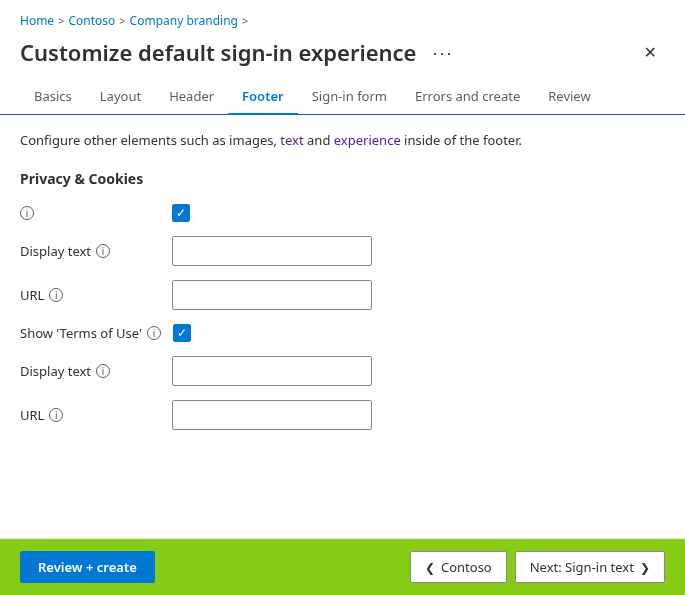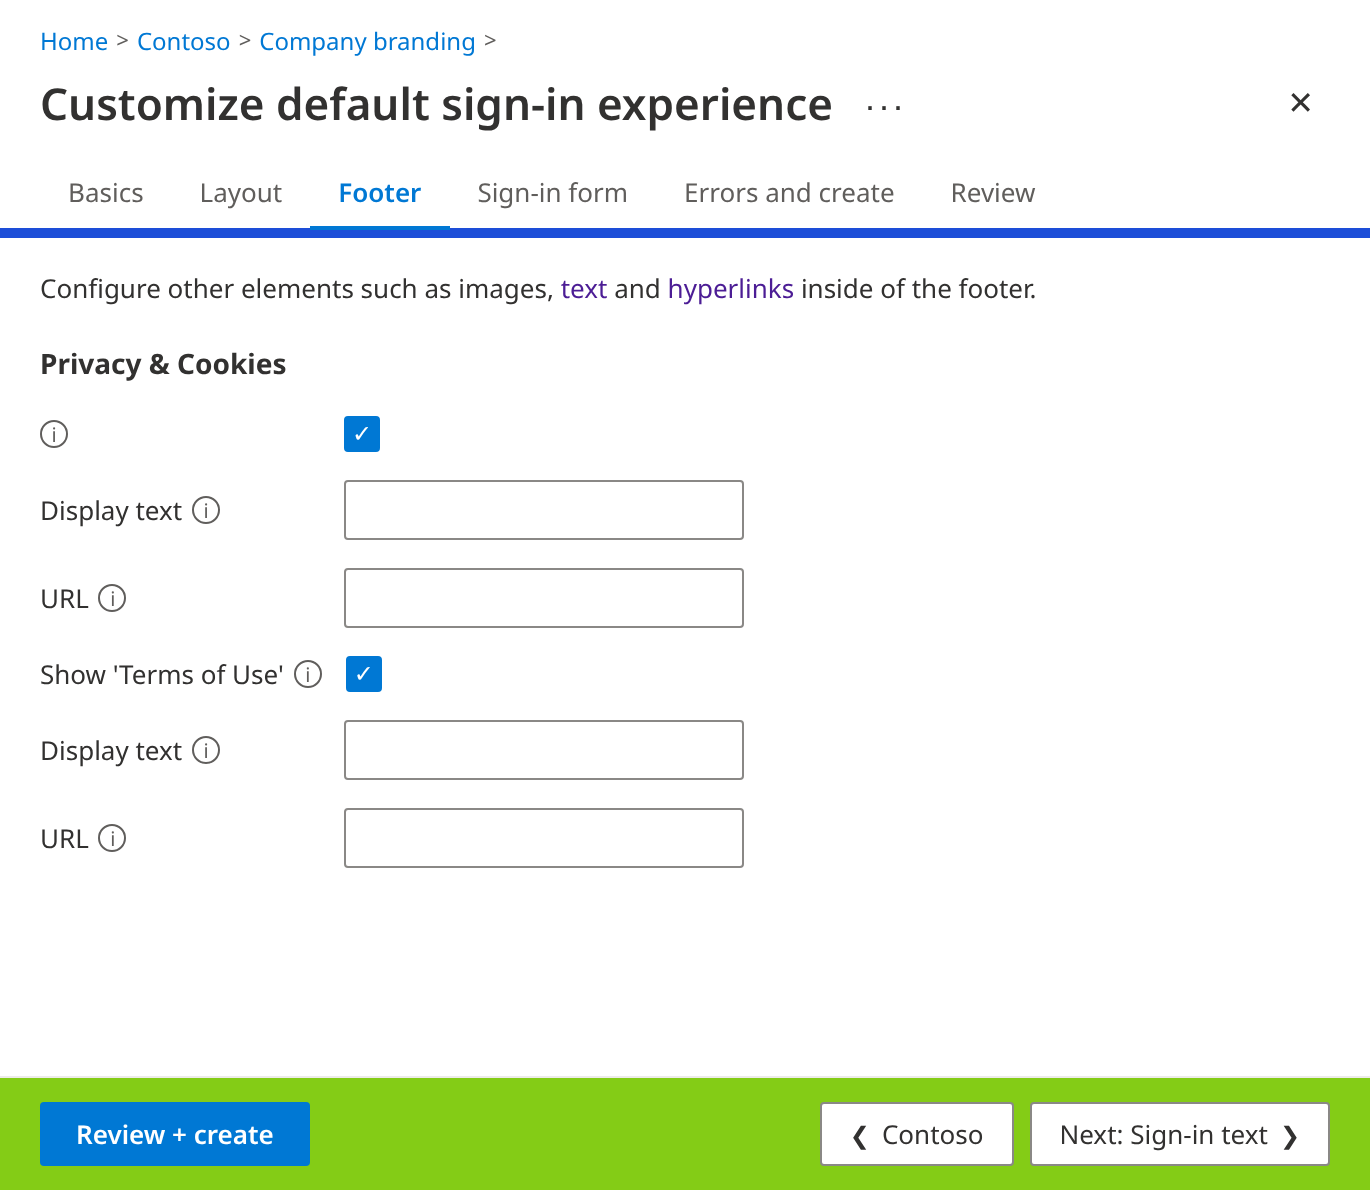--- a/index.html
+++ b/index.html
@@ -63,21 +63,21 @@
       background: none;
       padding: 4px 8px;
       border-radius: 2px;
     }
 
     
     .tabs {
       display: flex;
       align-items: flex-start;
       padding: 0 20px;
-      border-bottom: 5px solid #1d4ed8;
+      border-bottom: 1px solid #1d4ed8;
       gap: 0;
     }
     .tab {
       padding: 8px 14px;
       font-size: 13px;
       color: #605e5c;
       cursor: pointer;
       border-bottom: 2px solid transparent;
       margin-bottom: -1px;
       white-space: nowrap;
@@ -233,30 +233,31 @@
     <div style="display:flex;align-items:flex-start;gap:10px;">
       <span class="page-title">Customize default sign-in experience</span>
       <button class="ellipsis-btn">...</button>
     </div>
     <button class="close-btn">✕</button>
   </div>
 
   <div class="tabs">
     <div class="tab">Basics</div>
     <div class="tab">Layout</div>
+    <div class="tab">Header</div>
     <div class="tab active">Footer</div>
     <div class="tab">Sign-in form</div>
     <div class="tab">Errors and create</div>
     <div class="tab">Review</div>
   </div>
 
   <div class="content">
 
     <p class="info-text">
-      Configure other elements such as images, <a href="#">text</a> and <a href="#">hyperlinks</a> inside of the footer.
+      Configure other elements such as images, <a href="#">text</a> and <a href="#">experience</a> inside of the footer.
     </p>
 
     <div>
       <div class="section-title">Privacy &amp; Cookies</div>
 
       <div class="form-row">
         <div class="form-label">
           <span class="info-icon">i</span>
         </div>
         <div class="checkbox-wrapper">

